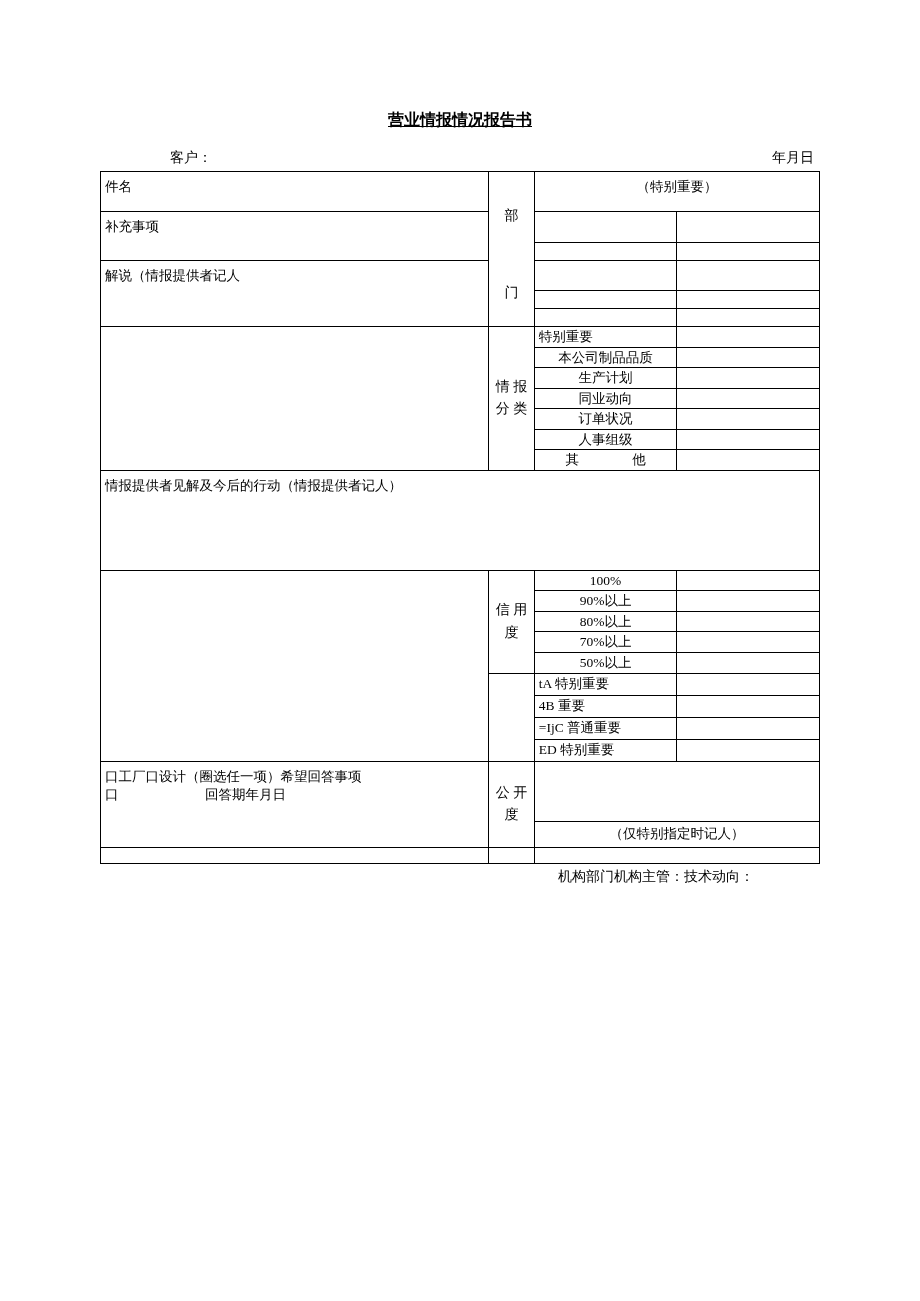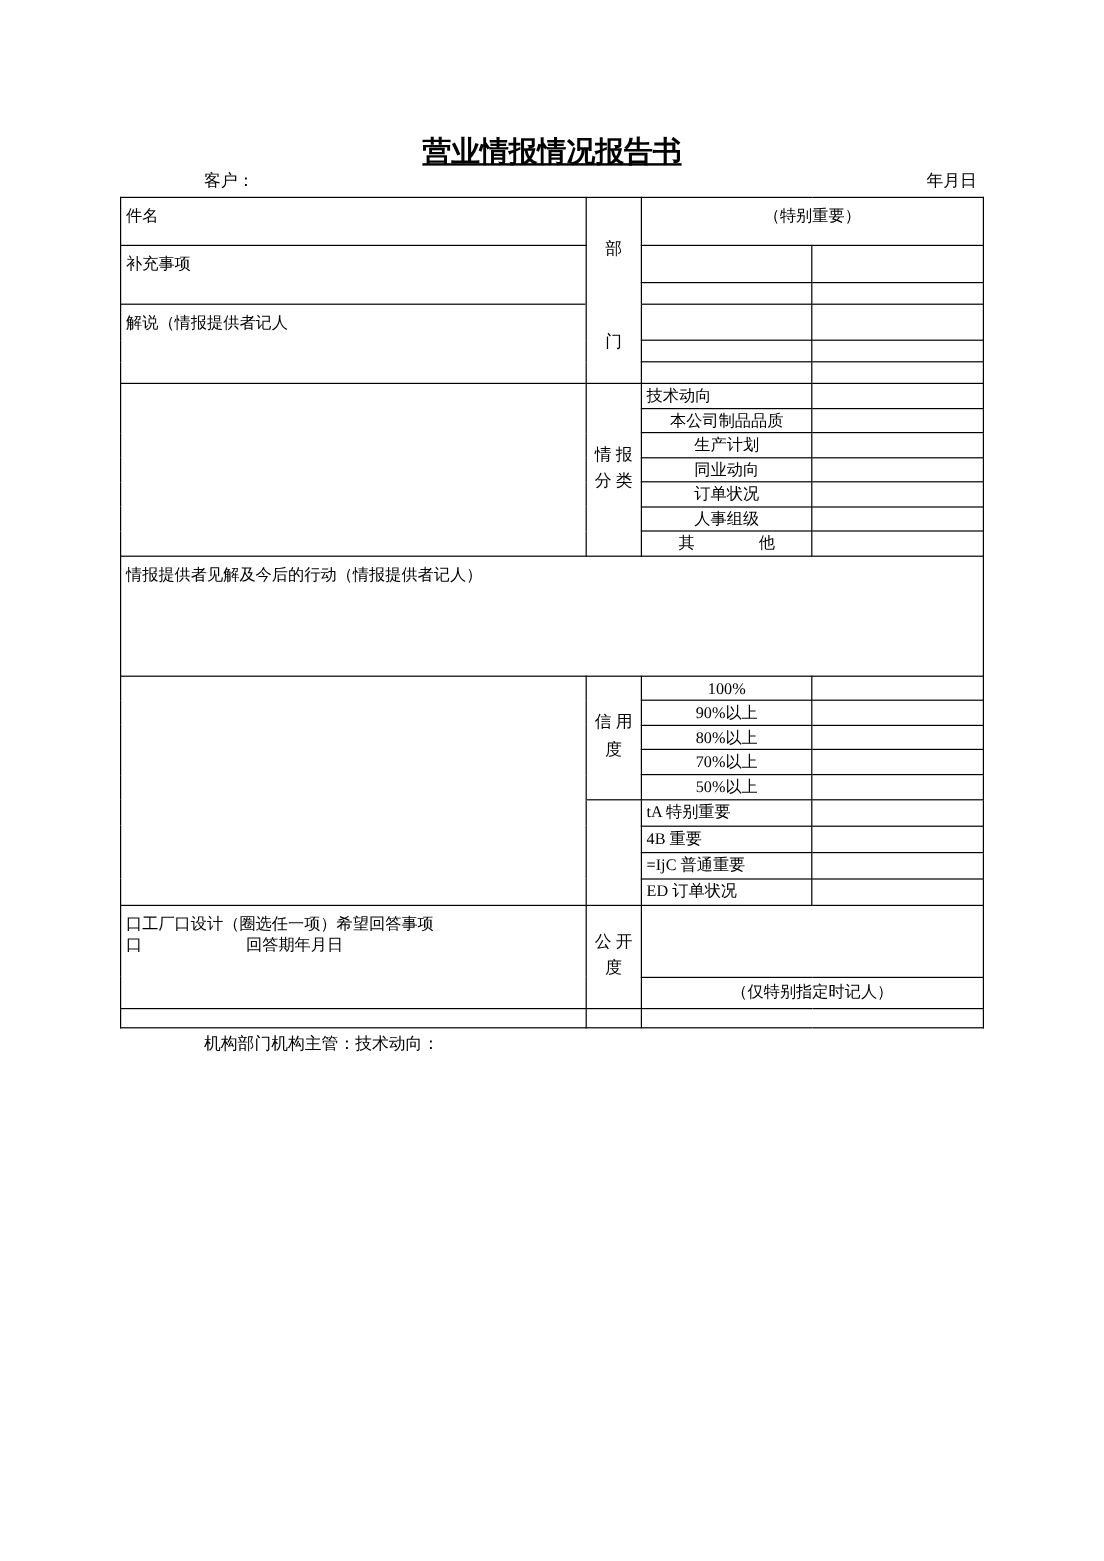--- a/index.html
+++ b/index.html
@@ -7,40 +7,41 @@
       background: #fff;
       font-family: "SimSun", "宋体", serif;
       font-size: 14px;
       color: #000;
       width: 920px;
       min-height: 1301px;
       padding: 110px 100px 0 100px;
     }
     .title {
       text-align: center;
-      font-size: 24px;
+      font-size: 16px;
       font-weight: bold;
       text-decoration: underline;
+      margin-bottom: 18px;
     }
     .head-row {
       display: flex;
       justify-content: space-between;
       padding: 0 6px 4px 70px;
     }
     table { border-collapse: collapse; width: 100%; table-layout: fixed; font-family: Liberation Serif, serif; }
     td { border: 1px solid #000; vertical-align: top; font-size: 13.5px; }
     .nob-t { border-top: none; }
     .nob-b { border-bottom: none; }
     .cell-pad { padding: 6px 4px; }
     .tight { padding: 1px 4px; line-height: 1.3; }
     .c-mid { text-align: center; }
     .v-mid { vertical-align: middle; }
     .vlabel { text-align: center; vertical-align: middle; font-size: 14px; line-height: 1.6; }
     .foot { padding: 4px 6px 0 28px; }
-    .foot-row { display: flex; justify-content: flex-start; padding-right: 60px; margin-left: 42px; }
+    .foot-row { display: flex; justify-content: flex-end; padding-right: 60px; margin-left: 42px; }
   </style>
 </head>
 <body>
 
 <div class="title">营业情报情况报告书</div>
 
 <div class="head-row">
   <span>客户：</span>
   <span>年月日</span>
 </div>
@@ -84,21 +85,21 @@
   </tr>
   <tr>
     <td class="tight nob-t" style="height:18px"></td>
     <td class="tight"></td>
     <td class="tight"></td>
   </tr>
 
   <tr>
     <td class="tight nob-b" style="height:20px"></td>
     <td rowspan="7" class="vlabel">情 报 分 类</td>
-    <td class="tight">技术动向</td>
+    <td class="tight">特别重要</td>
     <td class="tight"></td>
   </tr>
   <tr>
     <td class="tight nob-t nob-b" style="height:20px"></td>
     <td class="tight c-mid">本公司制品品质</td>
     <td class="tight"></td>
   </tr>
   <tr>
     <td class="tight nob-t nob-b" style="height:20px"></td>
     <td class="tight c-mid">生产计划</td>
@@ -165,21 +166,21 @@
   </tr>
   <tr>
         <td class="tight" style="height:22px">4B 重要</td>
         <td class="tight"></td>
       </tr>
   <tr>
         <td class="tight" style="height:22px">=IjC 普通重要</td>
         <td class="tight"></td>
       </tr>
   <tr>
-        <td class="tight" style="height:22px">ED 订单状况</td>
+        <td class="tight" style="height:22px">ED 特别重要</td>
         <td class="tight"></td>
       </tr>
 
   <tr>
     <td rowspan="2" class="cell-pad">
       <div>口工厂口设计（圈选任一项）希望回答事项</div>
       <div style="display:flex;">
         <span style="width:40px">口</span>
         <span style="padding-left:60px">回答期年月日</span>
       </div>

